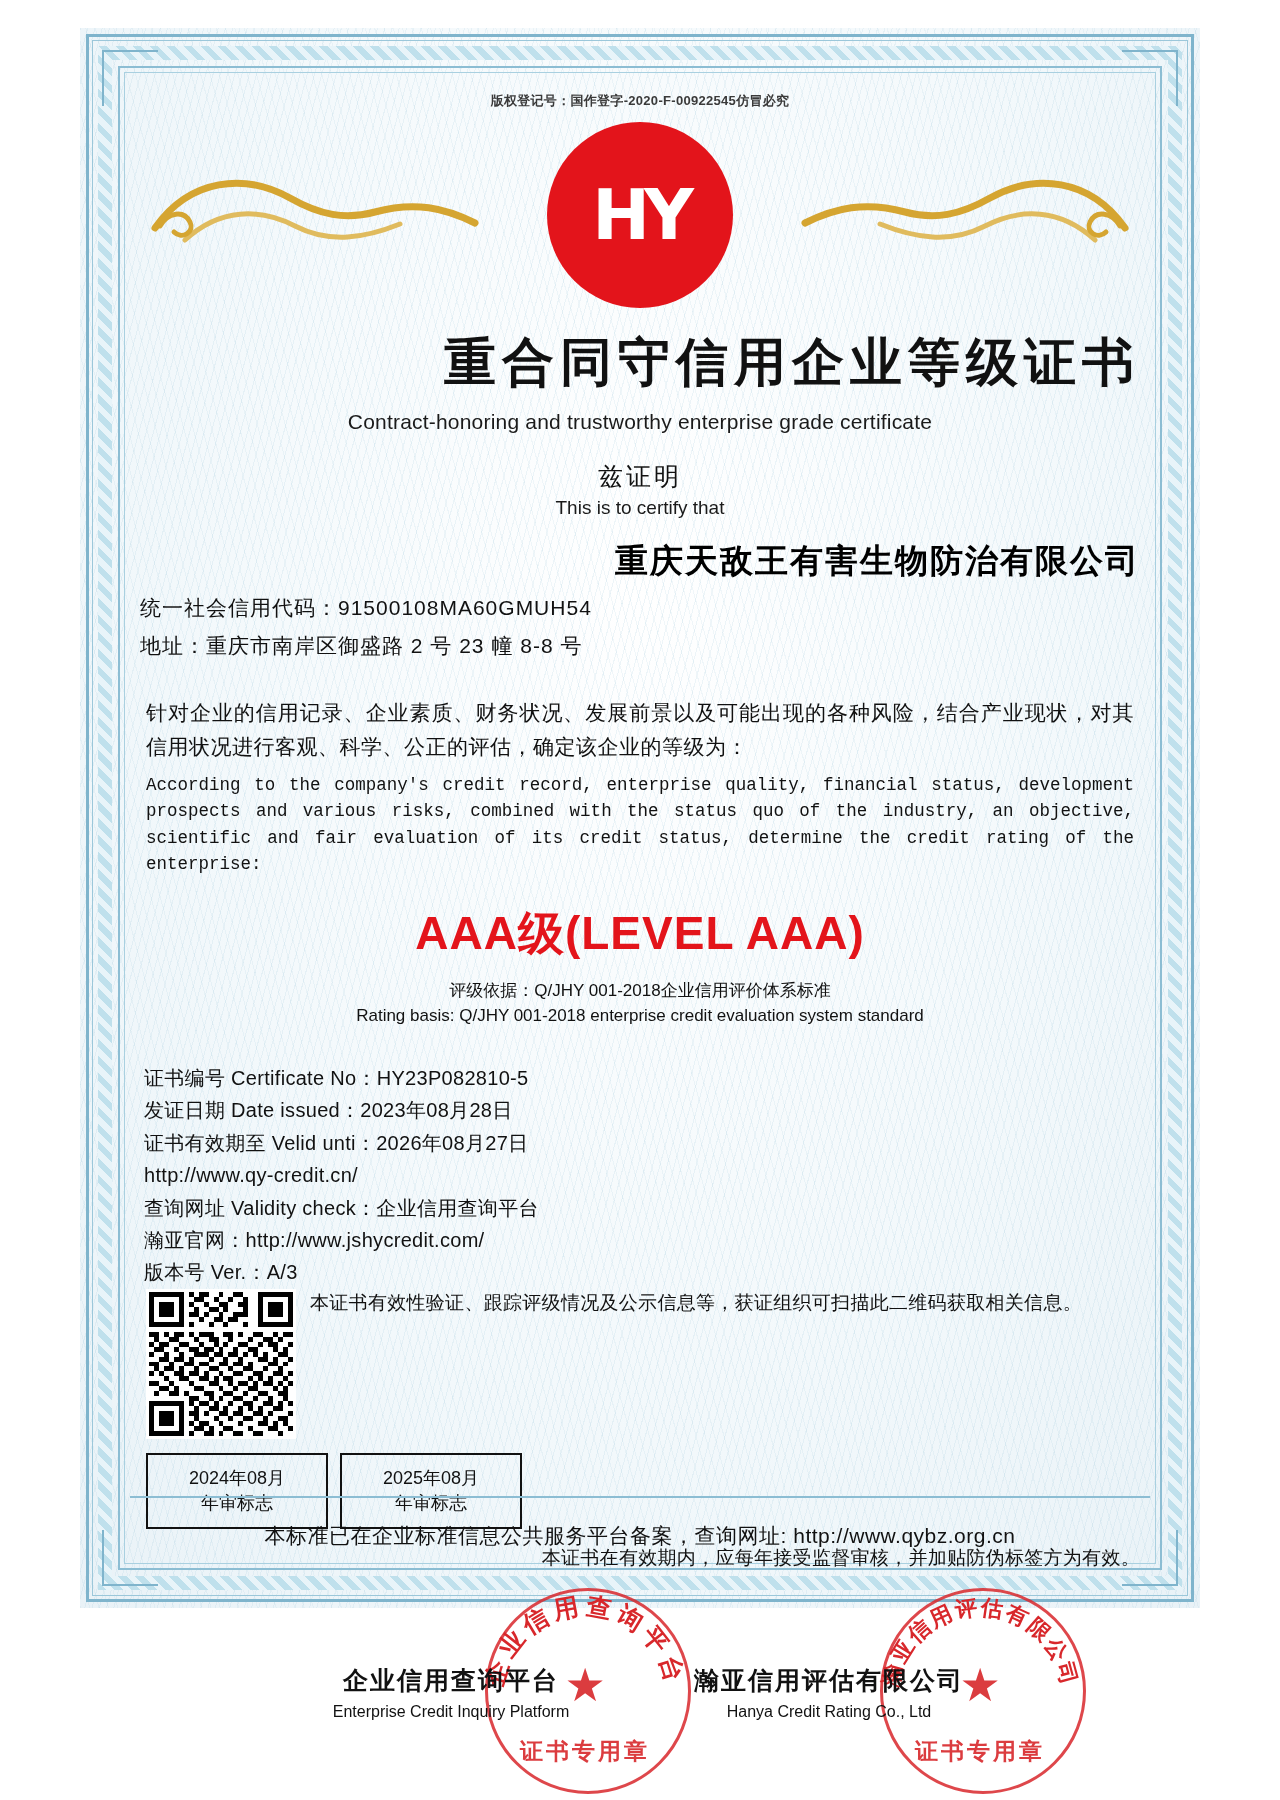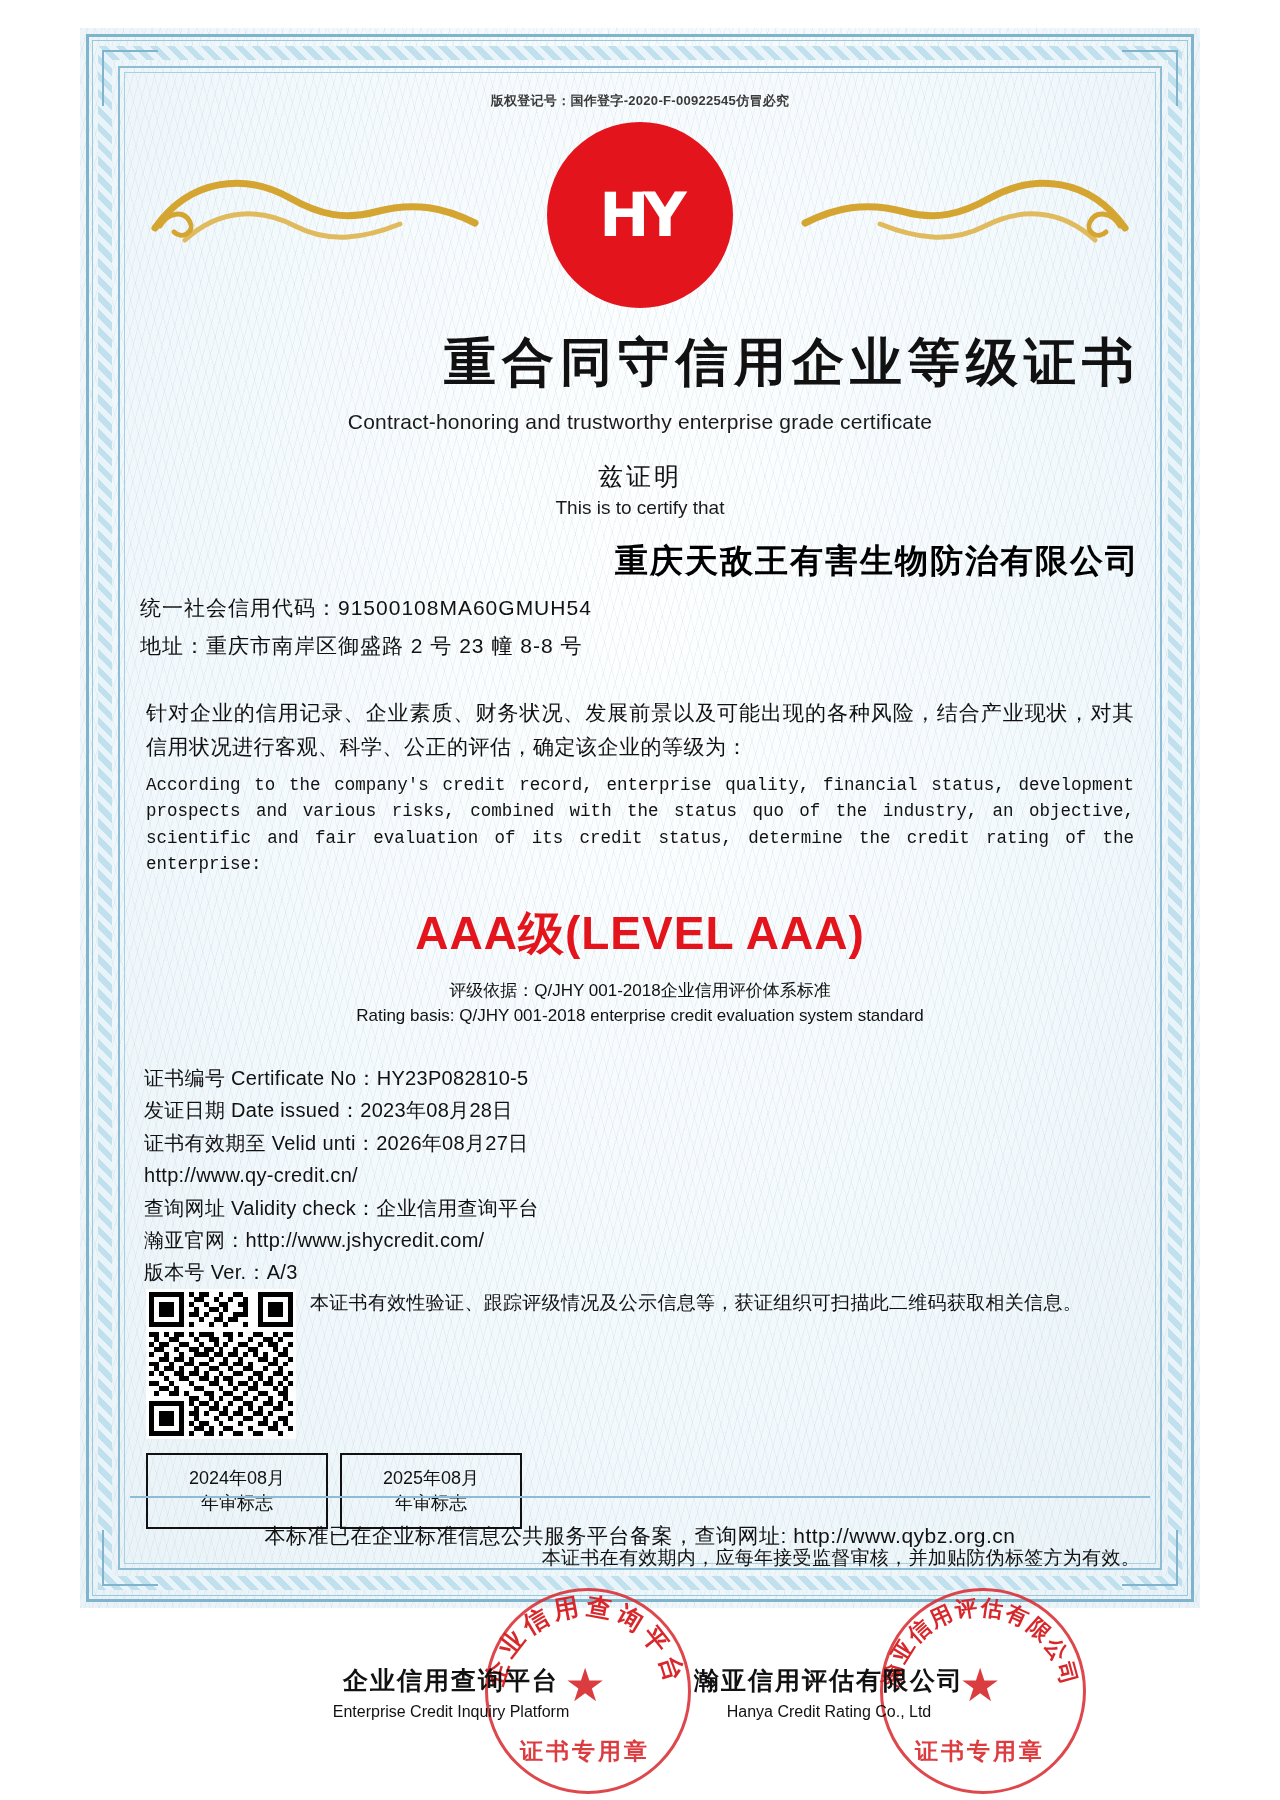--- a/index.html
+++ b/index.html
@@ -74,21 +74,21 @@
   }
   .flourish.left{left:10px;}
   .flourish.right{right:10px;}
   .logo{
     position:absolute;left:50%;top:6px;transform:translateX(-50%);
     width:186px;height:186px;border-radius:50%;
     background:#e3141b;
     display:flex;align-items:center;justify-content:center;
   }
   .logo .hy{
-    color:#fff;font-weight:bold;font-size:60px;line-height:1;
+    color:#fff;font-weight:bold;font-size:69px;line-height:1;
     letter-spacing:-6px;
     font-family:"DejaVu Sans",sans-serif;
   }
 
   .title-cn{
     text-align:right;
     font-size:52px;
     font-weight:bold;
     letter-spacing:6px;
     color:#111;

